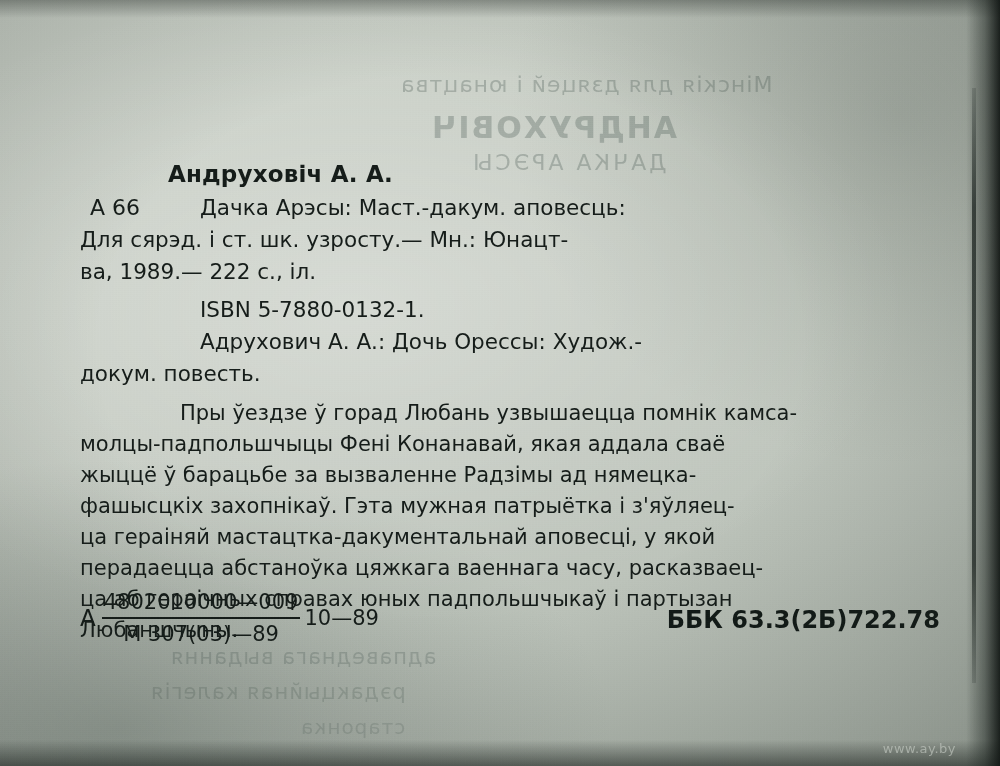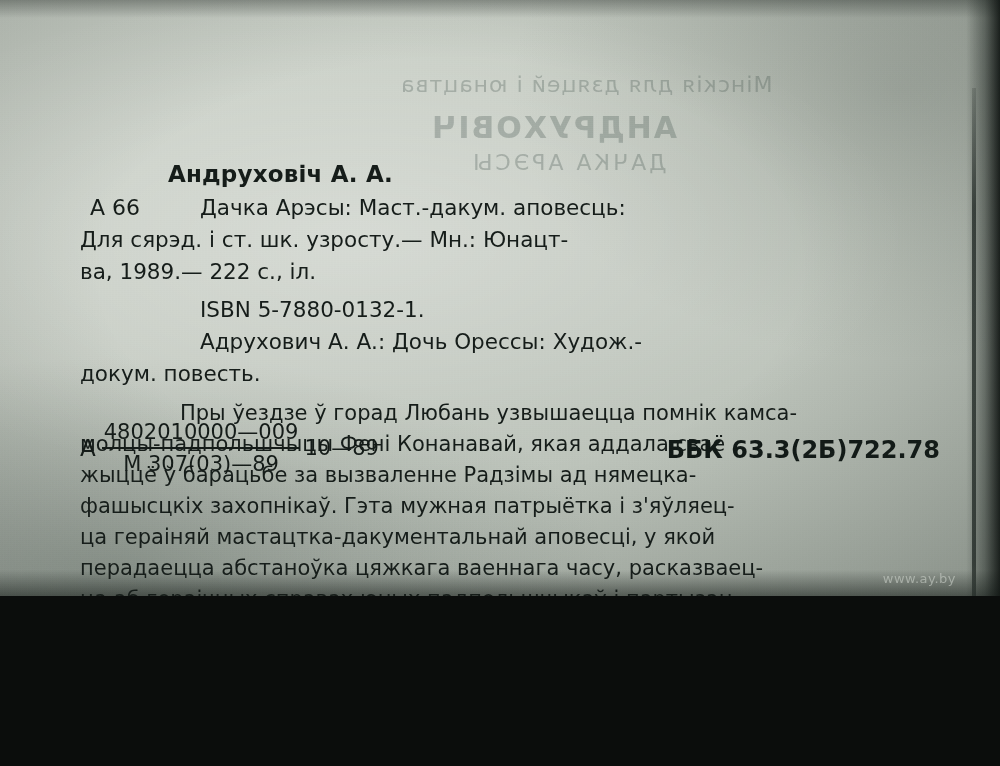--- a/index.html
+++ b/index.html
@@ -3,21 +3,21 @@
 <meta charset="utf-8">
 <style>
   html, body {
     margin: 0;
     padding: 0;
     background: #0b0d0c;
   }
   #page {
     position: relative;
     width: 1000px;
-    height: 596px;
+    height: 766px;
     overflow: hidden;
     background: #c9cfc6;
     font-family: "DejaVu Sans", sans-serif;
   }
 
   
   .paper {
     position: absolute;
     inset: 0;
     background:

